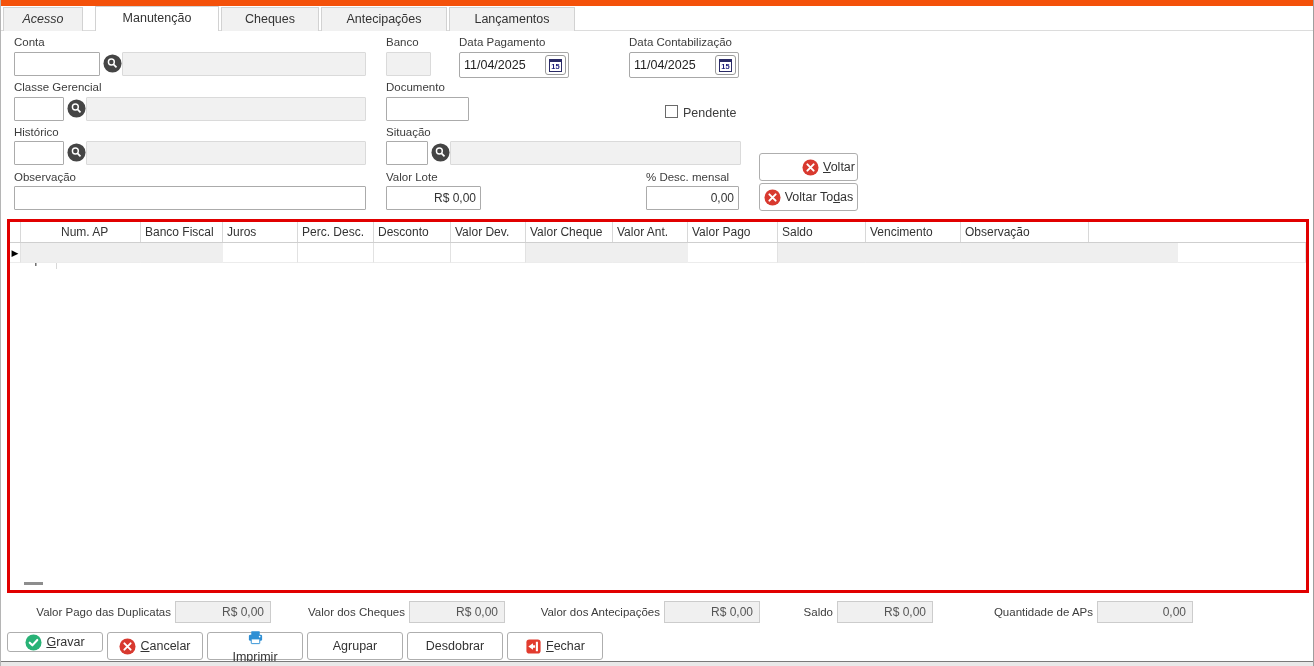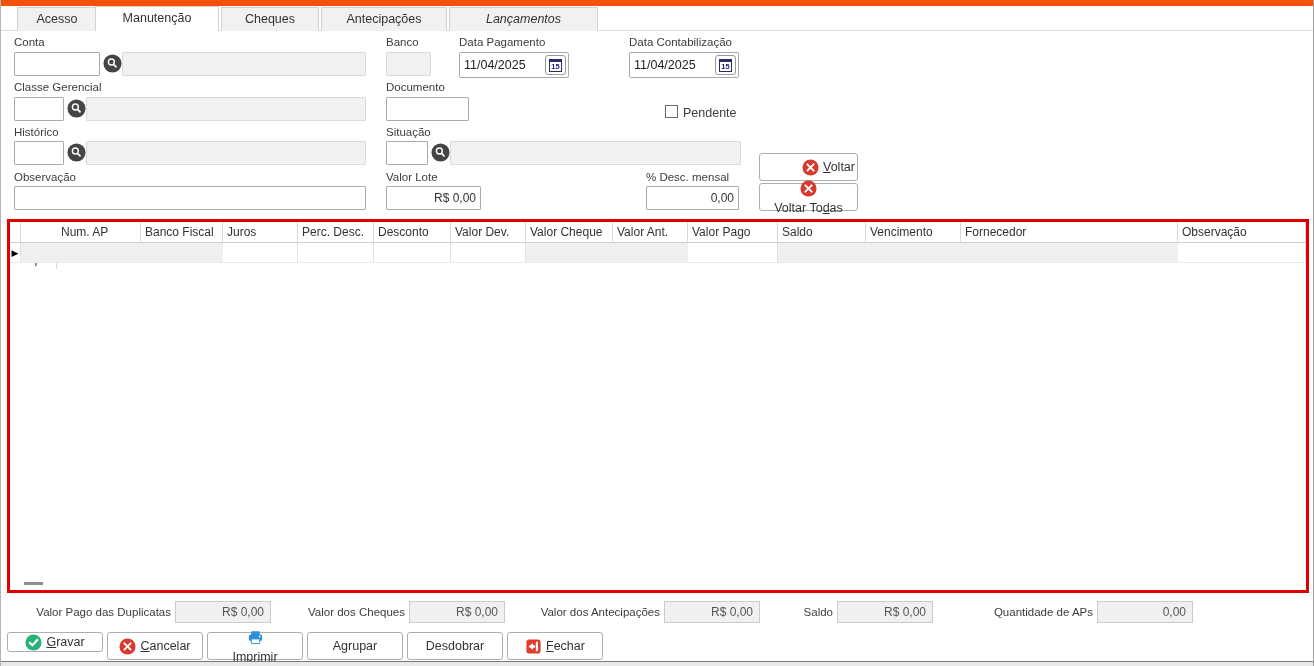--- a/index.html
+++ b/index.html
@@ -59,25 +59,25 @@
   .statusstrip { position:absolute; left:0; bottom:0; width:1314px; height:5px; background:#e9e9e9; border-top:1px solid #7a7a7a; }
 </style>
 </head>
 <body>
 
 <div id="window">
   <div class="accent-bar"></div>
 
   <div class="tabstrip">
     <div class="strip-line"></div>
-    <div class="tab" style="left:16px;width:80px;">Acesso</div>
+    <div class="tab" style="left:2px;width:80px;font-style:italic;">Acesso</div>
     <div class="tab active" style="left:94px;width:124px;">Manutenção</div>
     <div class="tab" style="left:220px;width:98px;">Cheques</div>
     <div class="tab" style="left:320px;width:126px;">Antecipações</div>
-    <div class="tab" style="left:448px;width:149px;font-style:italic;">Lançamentos</div>
+    <div class="tab" style="left:448px;width:126px;">Lançamentos</div>
   </div>
 
   <label class="fl" style="left:13px;top:36px;">Conta</label>
   <input class="tb" style="left: 13px; top: 52px; width: 86px; height: 24px;">
   <button class="magbtn" style="left:102px;top:54px;">
     <svg width="19" height="19" viewBox="0 0 20 20">
         <circle cx="10" cy="10" r="9.5" fill="#454545"></circle>
         <circle cx="8.8" cy="8.4" r="3.1" fill="none" stroke="#fff" stroke-width="1.5"></circle>
         <line x1="11.1" y1="10.9" x2="14.2" y2="14" stroke="#fff" stroke-width="1.8"></line>
       </svg>
@@ -153,21 +153,21 @@
 
   <button class="btn" style="left:758px;top:153px;width:99px;height:28px;padding-left:40px;">
     <span class="icn">
       <svg width="17" height="17" viewBox="0 0 18 18">
           <circle cx="9" cy="9" r="8.5" fill="#d8392f"></circle>
           <path d="M5.7 5.7 L12.3 12.3 M12.3 5.7 L5.7 12.3" stroke="#fff" stroke-width="2.1" stroke-linecap="round"></path>
         </svg>
     </span>
     <span><span></span><u>V</u><span>oltar</span></span>
   </button>
-  <button class="btn" style="left:758px;top:183px;width:99px;height:28px;flex-direction:column;">
+  <button class="btn" style="left:758px;top:183px;width:99px;height:28px;">
     <span class="icn">
       <svg width="17" height="17" viewBox="0 0 18 18">
           <circle cx="9" cy="9" r="8.5" fill="#d8392f"></circle>
           <path d="M5.7 5.7 L12.3 12.3 M12.3 5.7 L5.7 12.3" stroke="#fff" stroke-width="2.1" stroke-linecap="round"></path>
         </svg>
     </span>
     <span><span>Voltar To</span><u>d</u><span>as</span></span>
   </button>
 
   <div id="grid">
@@ -178,21 +178,20 @@
         <div class="gh" style="width: 82px;">Banco Fiscal</div>
         <div class="gh" style="width: 75px;">Juros</div>
         <div class="gh" style="width: 76px;">Perc. Desc.</div>
         <div class="gh" style="width: 77px;">Desconto</div>
         <div class="gh" style="width: 75px;">Valor Dev.</div>
         <div class="gh" style="width: 87px;">Valor Cheque</div>
         <div class="gh" style="width: 75px;">Valor Ant.</div>
         <div class="gh" style="width: 90px;">Valor Pago</div>
         <div class="gh" style="width: 88px;">Saldo</div>
         <div class="gh" style="width: 95px;">Vencimento</div>
-        <div class="gh" style="width: 217px;">Fornecedor</div>
         <div class="gh" style="width: 128px;">Observação</div>
       </div>
     <div id="grid-row">
       <div class="row-gutter">▶</div>
     <div class="gc ro" style="width: 36px;"></div>
         <div class="gc ro" style="width: 84px;"></div>
         <div class="gc ro" style="width: 82px;"></div>
         <div class="gc ed" style="width: 75px;"></div>
         <div class="gc ed" style="width: 76px;"></div>
         <div class="gc ed" style="width: 77px;"></div>

